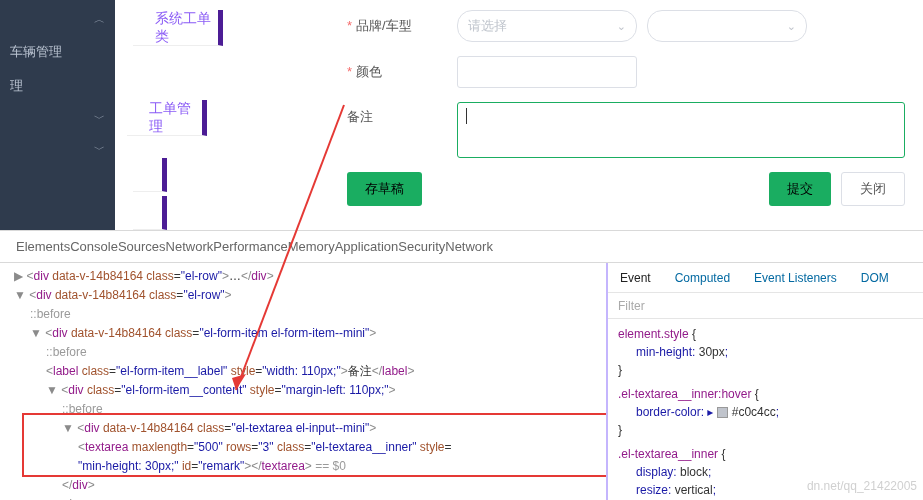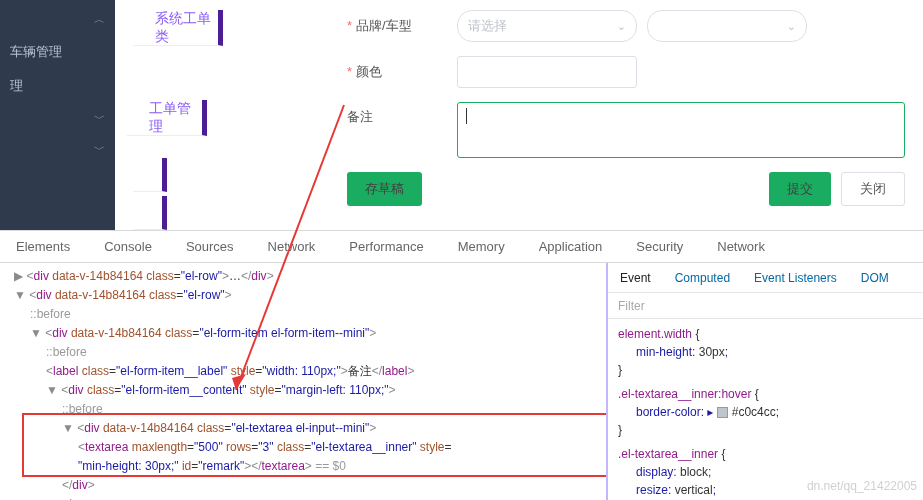--- a/index.html
+++ b/index.html
@@ -14,25 +14,25 @@
 .form-row{display:flex;align-items:center;margin-bottom:14px;font-size:13px}
 .form-label{width:110px;text-align:left;color:#555;padding-right:12px}
 .req{color:#f56c6c;margin-right:4px}
 .sel{width:180px;height:32px;border:1px solid #dcdfe6;border-radius:15px;background:#fff;display:flex;align-items:center;justify-content:space-between;padding:0 10px;color:#bfc4cc;font-size:13px;margin-right:10px}
 .sel-caret{color:#c0c4cc;font-size:11px}
 .inp{width:180px;height:32px;border:1px solid #dcdfe6;border-radius:3px;padding:0 10px;font-size:13px}
 .ta{flex:1;height:56px;border:1.5px solid #1aad61;border-radius:3px;padding:4px 8px;font-size:13px;resize:none;outline:none;color:#333;background:#fff}
 .cursor{display:inline-block;width:1px;height:16px;background:#333;vertical-align:middle}
 .modal-foot{display:flex;align-items:center;margin-top:8px}
 .btn{height:34px;padding:0 18px;border-radius:3px;font-size:13px;cursor:pointer;border:none;display:flex;align-items:center;justify-content:center}
-.btn-green{background:#1aad61;color:#404040}
+.btn-green{background:#1aad61;color:#000000}
 .btn-def{background:#fff;border:1px solid #dcdfe6;color:#555}
 
 .devtools{border-top:1px solid #d9d9d9;height:270px}
-.dt-tabs{display:flex;align-items:center;height:32px;border-bottom:1px solid #d9d9d9;font-size:13px;color:#666;padding-left:16px;gap:34px}
+.dt-tabs{display:flex;align-items:center;height:32px;border-bottom:1px solid #d9d9d9;font-size:13px;color:#666;padding-left:16px;}
 .dt-body{display:flex;height:238px}
 .dt-src{width:608px;border-right:2px solid #c4b5fd;overflow:hidden;font-family:Menlo,Consolas,monospace;font-size:12px;line-height:19px;padding:4px 0 0 4px;color:#333;position:relative}
 .ln{white-space:pre}
 .i1{padding-left:10px}.i2{padding-left:26px}.i3{padding-left:42px}.i4{padding-left:58px}.i5{padding-left:74px}
 .c-pun{color:#8b8b8b}.c-tag{color:#921b8a}.c-attn{color:#a0522d}.c-attv{color:#1a1aa6}.c-pse{color:#9a9a9a}.c-text{color:#333}
 
 .red-box{position:absolute;border:2px solid #e53935;left:22px;top:150px;width:600px;height:64px;pointer-events:none}
 .arrow-svg{position:absolute;left:190px;top:0;width:280px;height:430px;pointer-events:none;z-index:30}
 
 .dt-side{flex:1;display:flex;flex-direction:column}
@@ -147,21 +147,21 @@
 
     <div class="dt-side">
       <div class="dt-side-tabs">
         <span class="dt-side-tab act">Event</span>
         <span class="dt-side-tab">Computed</span>
         <span class="dt-side-tab">Event Listeners</span>
         <span class="dt-side-tab">DOM</span>
       </div>
       <div class="dt-filter">Filter</div>
       <div class="dt-rules">
-        <div><span class="rule-sel">element.width</span> <span class="rule-brace">{</span></div>
+        <div><span class="rule-sel">element.style</span> <span class="rule-brace">{</span></div>
         <div class="rule-prop"><span>min-height</span>: <span class="rule-val">30px</span>;</div>
         <div class="rule-brace">}</div>
         <div style="height:6px"></div>
         <div><span class="rule-sel">.el-textarea__inner:hover</span> <span class="rule-brace">{</span></div>
         <div class="rule-prop"><span>border-color</span>: ▸ <span class="swatch"></span><span class="rule-val">#c0c4cc</span>;</div>
         <div class="rule-brace">}</div>
         <div style="height:6px"></div>
         <div><span class="rule-sel">.el-textarea__inner</span> <span class="rule-brace">{</span></div>
         <div class="rule-prop"><span>display</span>: <span class="rule-val">block</span>;</div>
         <div class="rule-prop"><span>resize</span>: <span class="rule-val">vertical</span>;</div>

